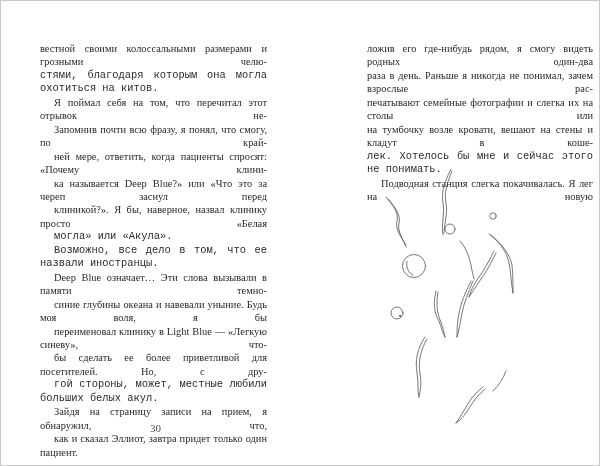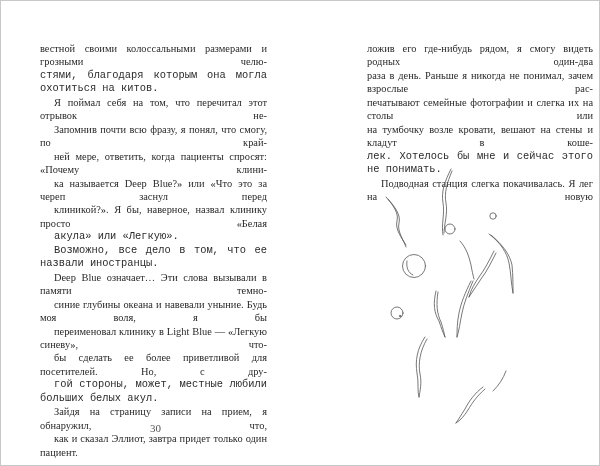--- a/index.html
+++ b/index.html
@@ -40,21 +40,21 @@
           <span class="ln last">стями, благодаря которым она могла охотиться на китов.</span>
         </p>
         <p>
           <span class="ln">Я поймал себя на том, что перечитал этот отрывок не-</span>
         </p>
         <p>
           <span class="ln">Запомнив почти всю фразу, я понял, что смогу, по край-</span>
           <span class="ln">ней мере, ответить, когда пациенты спросят: «Почему клини-</span>
           <span class="ln">ка называется Deep Blue?» или «Что это за череп заснул перед</span>
           <span class="ln">клиникой?». Я бы, наверное, назвал клинику просто «Белая</span>
-          <span class="ln last">акула» или «Легкую».</span>
+          <span class="ln last">могла» или «Акула».</span>
         </p>
         <p>
           <span class="ln last">Возможно, все дело в том, что ее назвали иностранцы.</span>
         </p>
         <p>
           <span class="ln">Deep Blue означает… Эти слова вызывали в памяти темно-</span>
           <span class="ln">синие глубины океана и навевали уныние. Будь моя воля, я бы</span>
           <span class="ln">переименовал клинику в Light Blue — «Легкую синеву», что-</span>
           <span class="ln">бы сделать ее более приветливой для посетителей. Но, с дру-</span>
           <span class="ln last">гой стороны, может, местные любили больших белых акул.</span>

